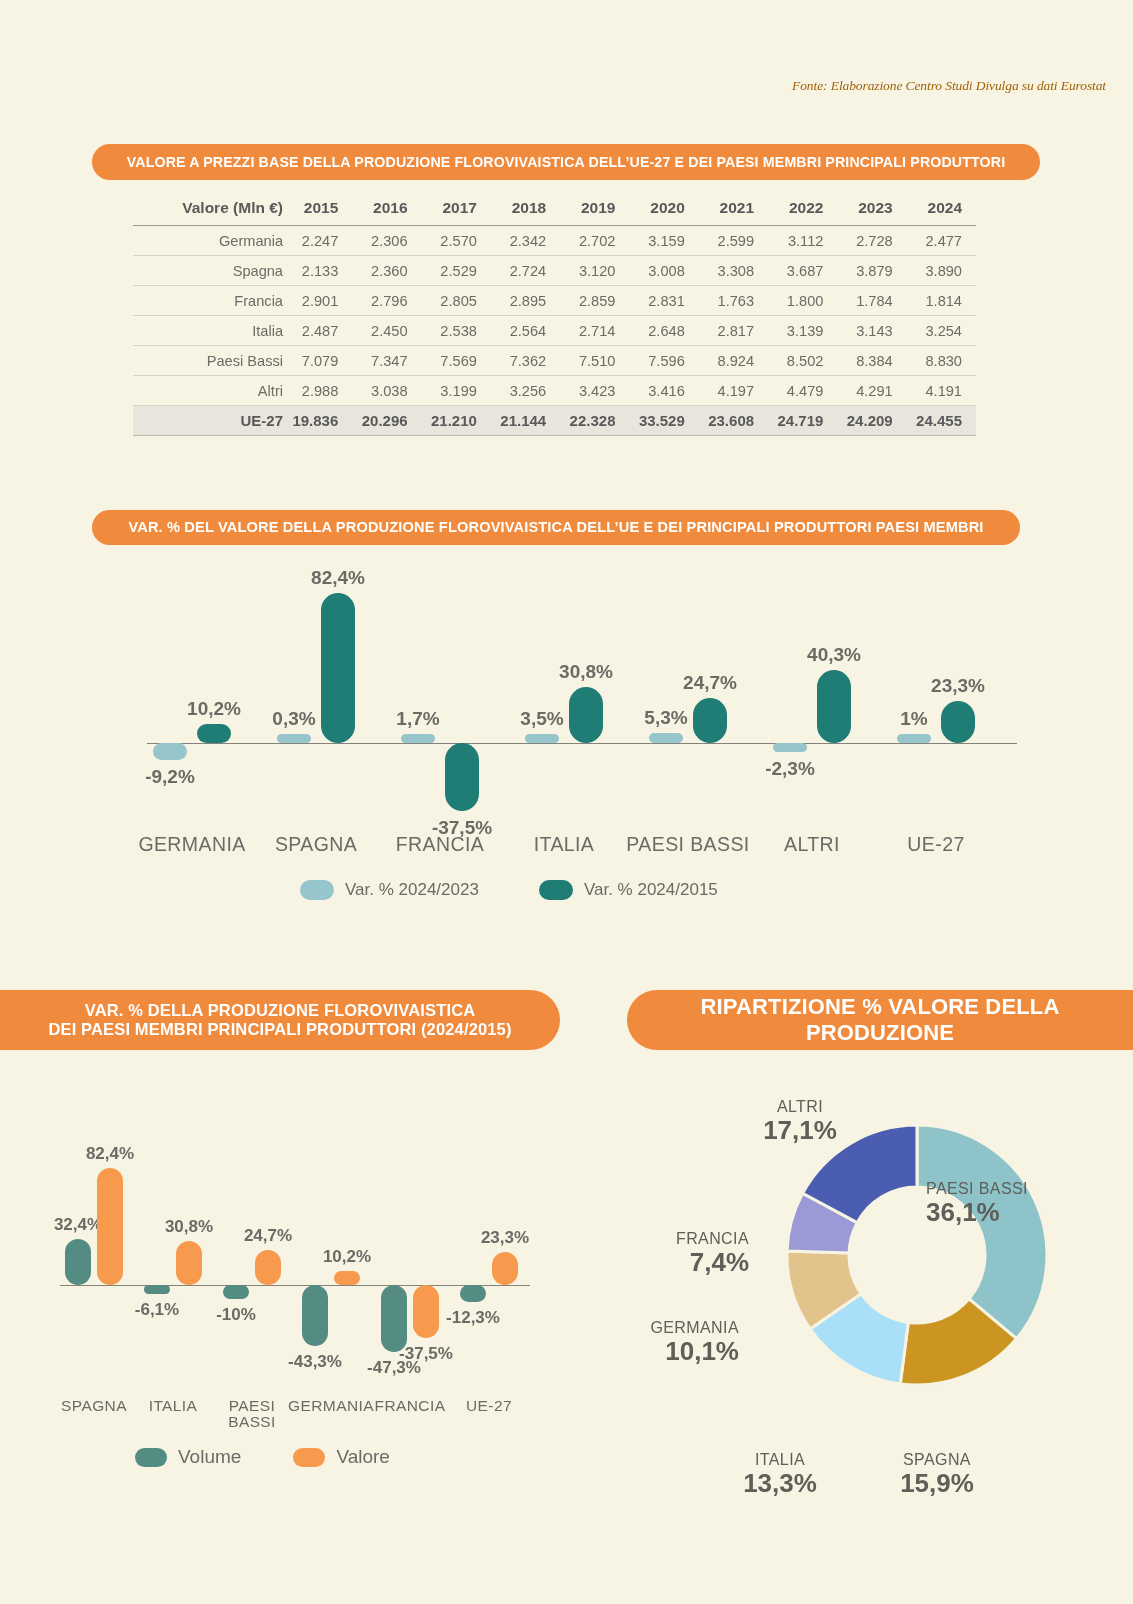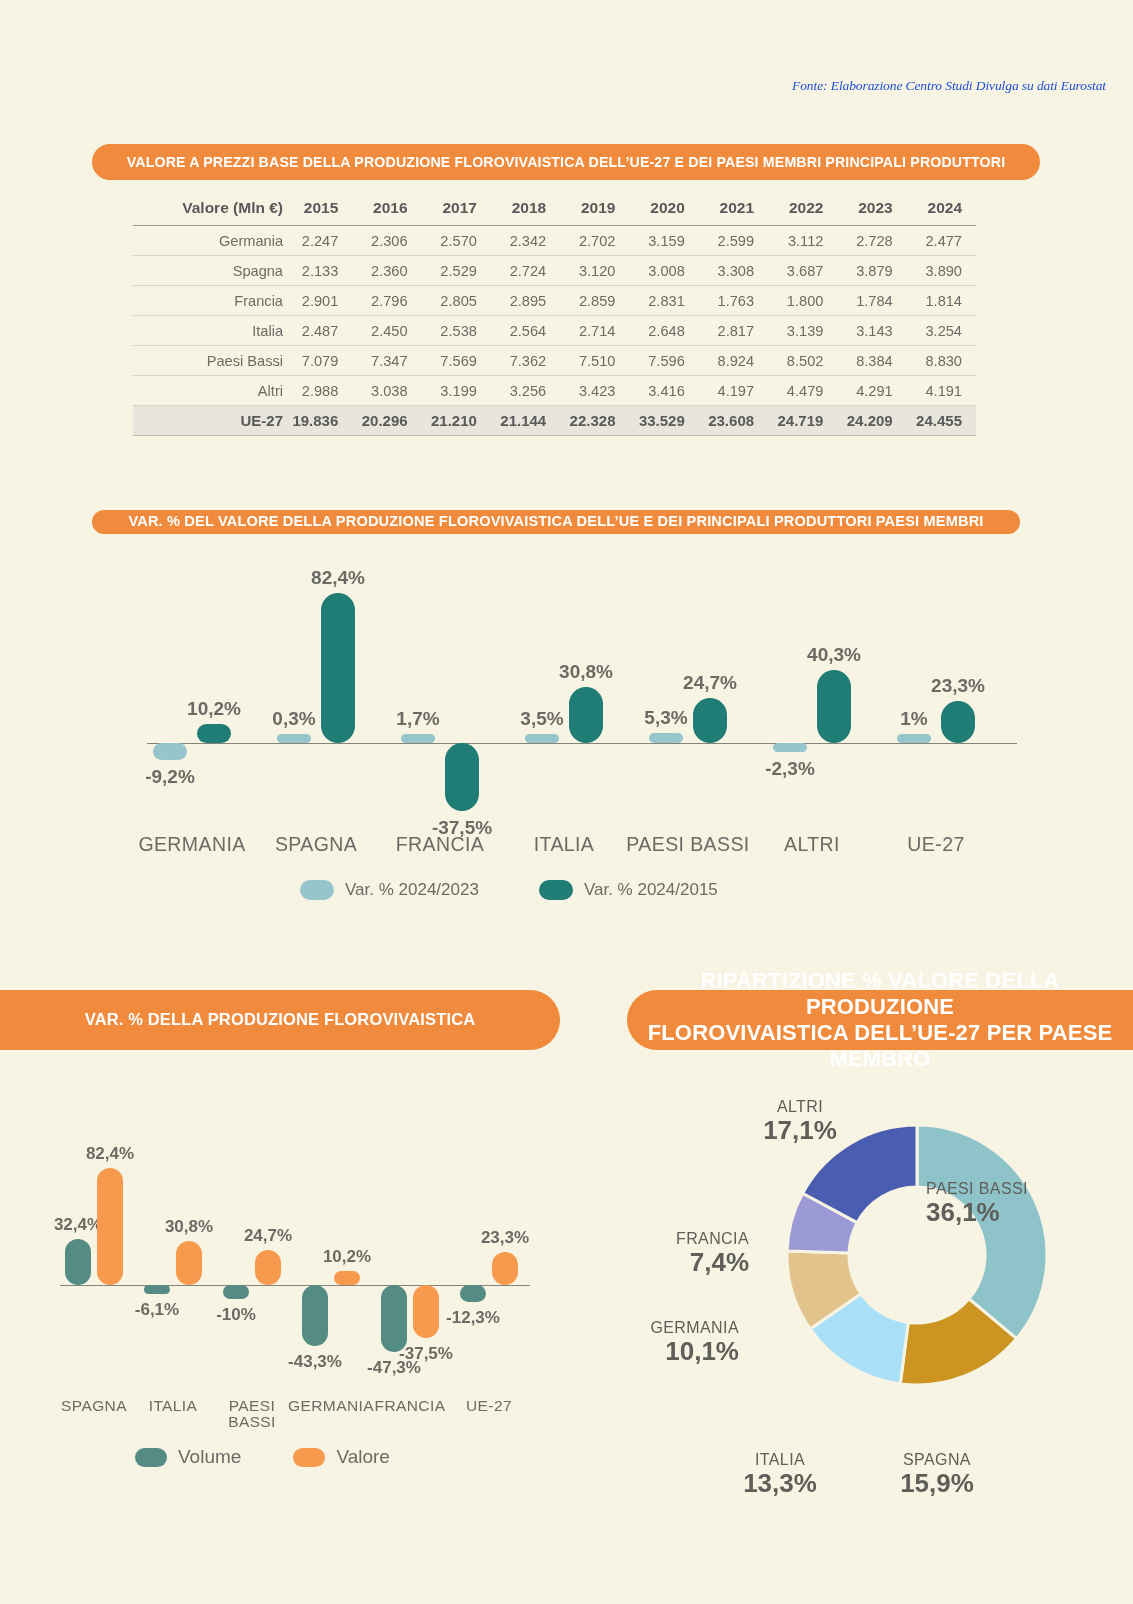--- a/index.html
+++ b/index.html
@@ -11,21 +11,21 @@
     position: relative;
     overflow: hidden;
   }
 
   
   .source-note {
     position: absolute; top: 78px; right: 27px;
     font-family: "Liberation Serif", serif;
     font-style: italic;
     font-size: 13.5px;
-    color: #1d4ed8;
+    color: #a16207;
     letter-spacing: -0.1px;
     white-space: nowrap;
   }
 
   
   .banner {
     background: #F08A3C;
     border-radius: 26px;
     color: #FFFFFF;
     font-weight: bold;
@@ -39,21 +39,21 @@
     padding: 0 18px;
   }
 
   #banner-table {
     position: absolute; left: 92px; top: 144px;
     width: 948px; height: 36px;
     font-size: 14.2px;
   }
   #banner-chart2 {
     position: absolute; left: 92px; top: 510px;
-    width: 928px; height: 24px;
+    width: 928px; height: 35px;
     font-size: 14.6px;
   }
   #banner-chart3 {
     position: absolute; left: 0px; top: 990px;
     width: 560px; height: 60px;
     font-size: 16.5px;
     border-radius: 0 30px 30px 0;
   }
   #banner-chart4 {
     position: absolute; left: 627px; top: 990px;
@@ -342,20 +342,21 @@
     </div>
     <div class="legend-item">
       <span class="legend-swatch" style="background: rgb(32, 125, 118);"></span>
       <span class="legend-text">Var. % 2024/2015</span>
     </div>
   </div>
 
 <div class="banner" id="banner-chart3">
   <span>
     <span>VAR. % DELLA PRODUZIONE FLOROVIVAISTICA</span><br>
+    <span>DEI PAESI MEMBRI PRINCIPALI PRODUTTORI  (2024/2015)</span>
   </span>
 </div>
 <div class="chart" id="chart3">
   <div class="axis-line"></div>
 <div class="bar" style="left: 45px; top: 158.992px; width: 26px; height: 46.008px; background: rgb(84, 139, 130);"></div>
     <div class="bar-label" style="width: 116px; left: 0px; top: 134.992px;">32,4%</div>
     <div class="bar" style="left: 77px; top: 87.992px; width: 26px; height: 117.008px; background: rgb(247, 154, 77);"></div>
     <div class="bar-label" style="width: 116px; left: 32px; top: 63.992px;">82,4%</div>
     <div class="cat-label" style="width: 150px; left: -1px; top: 318px;">SPAGNA</div>
     <div class="bar" style="left: 124px; top: 205px; width: 26px; height: 9px; background: rgb(84, 139, 130);"></div>
@@ -391,21 +392,20 @@
     </div>
     <div class="legend-item">
       <span class="legend-swatch" style="background: rgb(247, 154, 77);"></span>
       <span class="legend-text">Valore</span>
     </div>
   </div>
 
 <div class="banner" id="banner-chart4">
   <span>
     <span>RIPARTIZIONE % VALORE DELLA PRODUZIONE</span><br>
-    <span>FLOROVIVAISTICA DELL’UE-27 PER PAESE MEMBRO</span>
   </span>
 </div>
 <div id="donut-wrap">
   <svg id="donut-svg" width="270" height="270" viewBox="0 0 270 270">
       <path d="M 135 5 A 130 130 0 0 1 234.4542636695257 218.71887145651488 L 187.0222302271365 178.79140968494625 A 68 68 0 0 0 135 67 Z" fill="#8EC3C9" stroke="#F7F4E4" stroke-width="3"></path>
       <path d="M 234.4542636695257 218.71887145651488 A 130 130 0 0 1 118.28495161335712 263.9209337440285 L 126.25674392083296 202.4355653430303 A 68 68 0 0 0 187.0222302271365 178.79140968494625 Z" fill="#CC9420" stroke="#F7F4E4" stroke-width="3"></path>
       <path d="M 118.28495161335712 263.9209337440285 A 130 130 0 0 1 28.1014963921548 208.97776643291894 L 79.08385965128097 173.6960624418345 A 68 68 0 0 0 126.25674392083296 202.4355653430303 Z" fill="#A9DFF7" stroke="#F7F4E4" stroke-width="3"></path>
       <path d="M 28.1014963921548 208.97776643291894 A 130 130 0 0 1 5.058009221170693 131.11682701458707 L 67.03034328492006 132.9688018230148 A 68 68 0 0 0 79.08385965128097 173.6960624418345 Z" fill="#E3C38C" stroke="#F7F4E4" stroke-width="3"></path>
       <path d="M 5.058009221170693 131.11682701458707 A 130 130 0 0 1 20.622360543864133 73.2120109370584 L 75.17169628448278 102.68012879784592 A 68 68 0 0 0 67.03034328492006 132.9688018230148 Z" fill="#9B9AD6" stroke="#F7F4E4" stroke-width="3"></path>
       <path d="M 20.622360543864133 73.2120109370584 A 130 130 0 0 1 134.99999999999997 5 L 135 67 A 68 68 0 0 0 75.17169628448278 102.68012879784592 Z" fill="#4A5DB0" stroke="#F7F4E4" stroke-width="3"></path>

